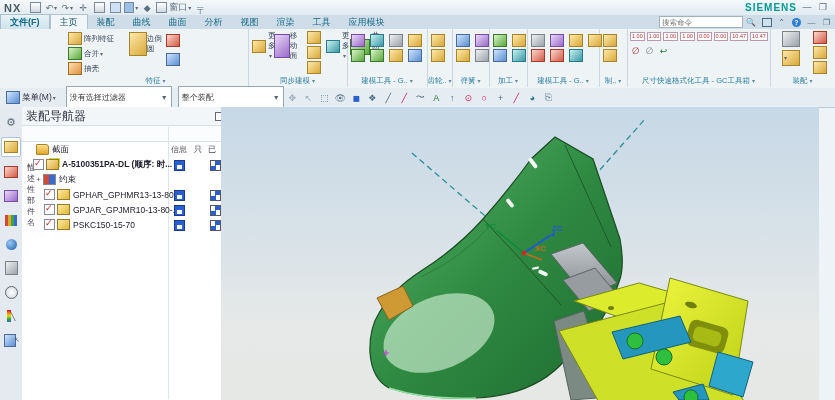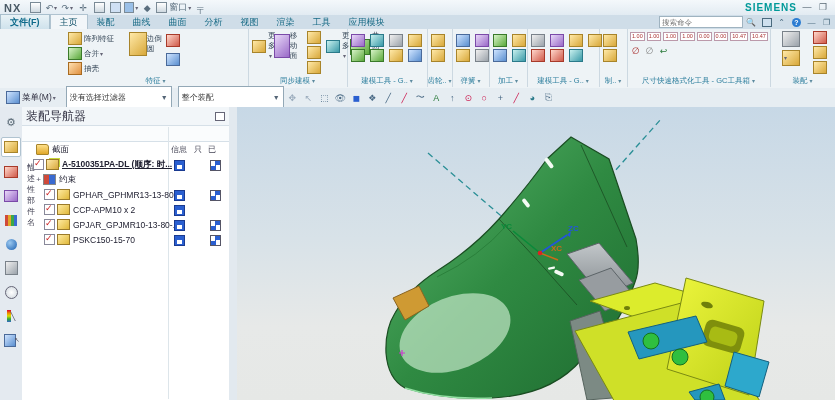--- a/index.html
+++ b/index.html
@@ -68,29 +68,29 @@
   .trow{position:relative;height:15px;display:flex;align-items:center;font-size:8.5px;color:#223;white-space:nowrap;}
   .trow .exp{width:9px;text-align:center;font-size:8px;color:#556;flex:none;}
   .cbx{width:9px;height:9px;border:1px solid #889;background:#fff;position:relative;margin-right:2px;flex:none;}
   .cbx::after{content:"✓";position:absolute;left:0px;top:-2px;color:#c22;font-size:9px;font-weight:bold;}
   .pic{width:11px;height:9px;margin-right:3px;flex:none;}
   .pic.folder{background:linear-gradient(#ffe08a,#e0a82a);border:1px solid #a8842a;border-radius:1px 3px 1px 1px;}
   .pic.asm{background:linear-gradient(135deg,#ffe9a8,#d8a83a);border:1px solid #9a7a2a;box-shadow:2px -2px 0 -1px #c8d83a;}
   .pic.cons{background:linear-gradient(90deg,#d04a3a 50%,#3a6ad0 50%);border:1px solid #888;}
   .pic.part{background:linear-gradient(135deg,#ffeaa0,#e0b83a);border:1px solid #9a7a2a;}
   .tlabel{overflow:hidden;text-overflow:ellipsis;max-width:118px;}
-  .trow.bold .tlabel{font-weight:bold;text-decoration:underline;}
+  .trow.bold .tlabel{font-weight:bold;}
   .fsave{position:absolute;left:152px;top:3px;width:9px;height:9px;background:#2a5fd0;border:1px solid #1a3a90;}
   .fsave::after{content:"";position:absolute;left:2px;top:4px;width:5px;height:4px;background:#fff;}
   .fmod{position:absolute;left:188px;top:3px;width:9px;height:9px;border:1px solid #556;
         background:conic-gradient(#2a5fd0 0 25%,#fff 0 50%,#2a5fd0 0 75%,#fff 0);}
   
   #gutter{position:absolute;left:229px;top:0;width:8px;height:293px;background:#e2e9ef;border-right:1px solid #c3d0da;}
   
-  #viewport{position:absolute;left:237px;top:0;width:598px;height:293px;background:linear-gradient(#c7d8e6 0%,#d8e2e8 45%,#e7e9e8 75%,#e6e8e6 100%);}
+  #viewport{position:absolute;left:221px;top:0;width:598px;height:293px;background:linear-gradient(#c7d8e6 0%,#d8e2e8 45%,#e7e9e8 75%,#e6e8e6 100%);}
 </style>
 </head>
 <body>
 <div id="app">
 
 <div id="titlebar">
   <span class="nxlogo">NX</span>
   <span class="qico">
         <span class="bx"></span>
       </span>
@@ -419,26 +419,20 @@
 
 
       <div class="trow" style="padding-left:22px">
         <span class="cbx"></span>
         <span class="pic part"></span>
         <span class="tlabel">GPHAR_GPHMR13-13-80...</span>
         <span class="fsave"></span>
         <span class="fmod"></span>
       </div>
 
-      <div class="trow" style="padding-left:22px">
-        <span class="cbx"></span>
-        <span class="pic part"></span>
-        <span class="tlabel">CCP-APM10 x 2</span>
-        <span class="fsave"></span>
-      </div>
 
       <div class="trow" style="padding-left:22px">
         <span class="cbx"></span>
         <span class="pic part"></span>
         <span class="tlabel">GPJAR_GPJMR10-13-80-...</span>
         <span class="fsave"></span>
         <span class="fmod"></span>
       </div>
 
       <div class="trow" style="padding-left:22px">

